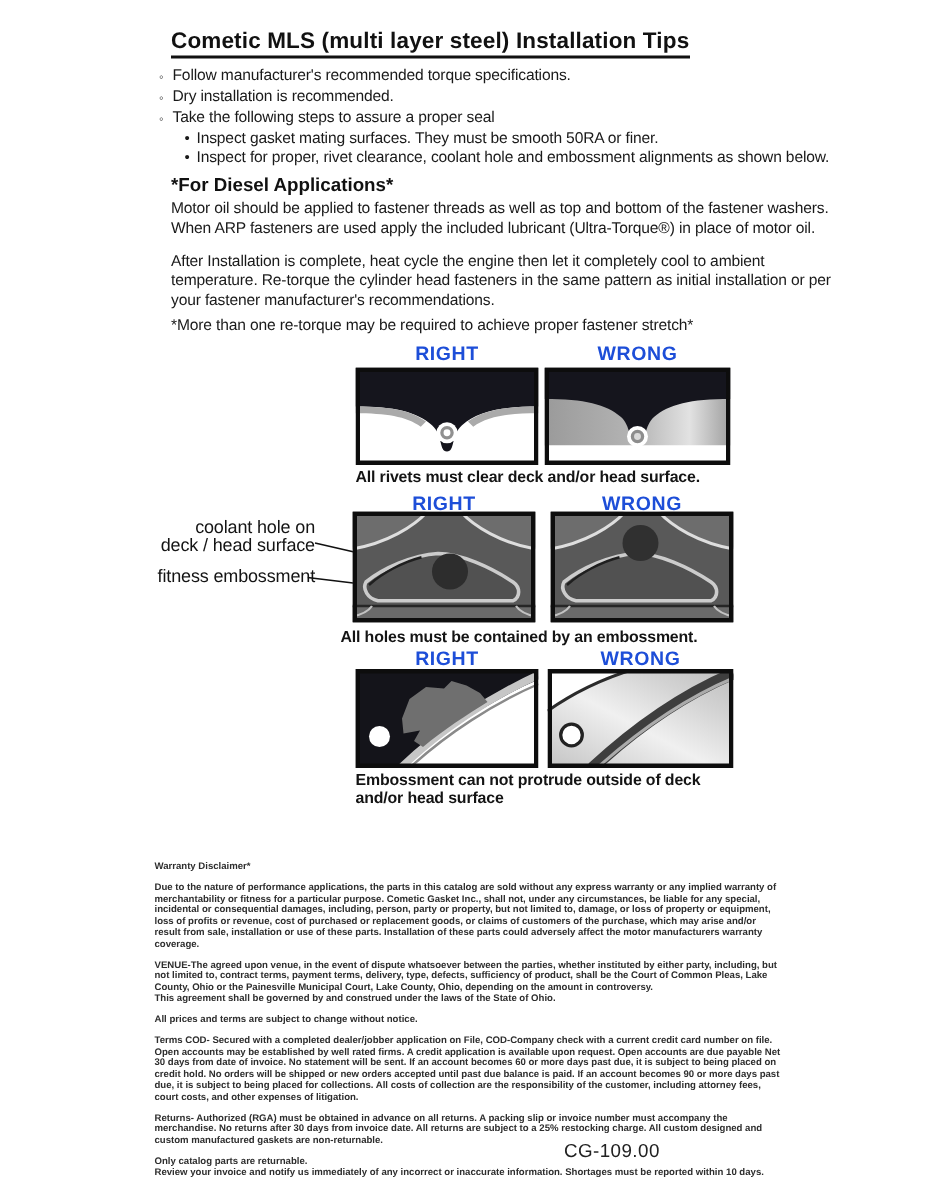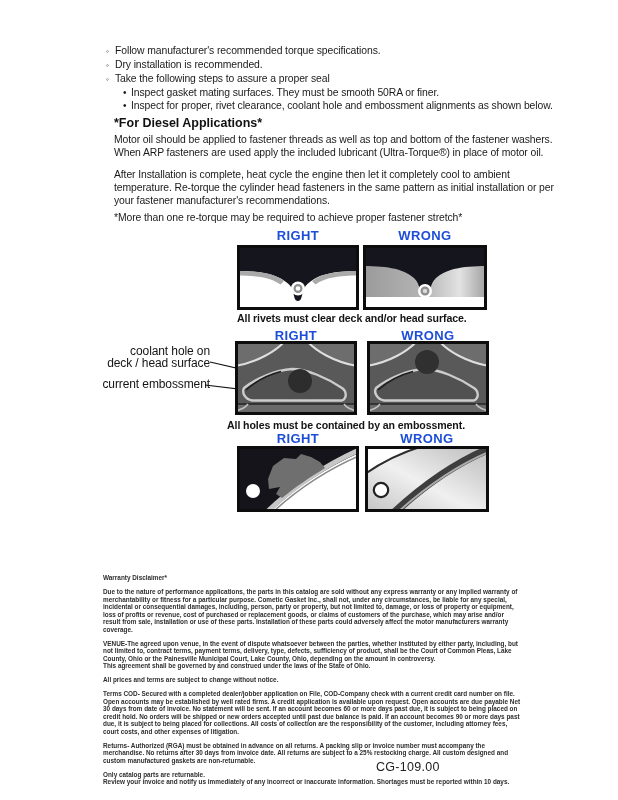--- a/index.html
+++ b/index.html
@@ -29,20 +29,21 @@
   .legal p{margin:0 0 6.5px 0;}
   .legal p.joined{margin-top:-6.5px;}
   .legal .legal-heading{margin-bottom:7px;}
   .footer-code{position:absolute;left:376px;top:760px;font-size:12.5px;color:#222;letter-spacing:.3px;}
 </style>
 </head>
 <body>
 
 <div class="page">
 
+  <div class="title">Cometic MLS (multi layer steel) Installation Tips</div>
 
   <div class="bullets">
     <div class="b-row">
       <span class="b-marker">◦</span>
       <span>Follow manufacturer's recommended torque specifications.</span>
     </div>
     <div class="b-row">
       <span class="b-marker">◦</span>
       <span>Dry installation is recommended.</span>
     </div>
@@ -99,21 +100,21 @@
   <div class="fig-caption" style="left:237px;top:312px;text-align:right;">All rivets must clear deck and/or head surface.</div>
 
   <div class="fig-label" style="left:235px;top:328px;">RIGHT</div>
   <div class="fig-label" style="left:367px;top:328px;">WRONG</div>
 
   <div class="anno" style="top:346px;">
     <span>coolant hole on</span><br>
     <span>deck / head surface</span>
   </div>
   <div class="anno" style="top:379px;">
-    <span>current embossment</span>
+    <span>fitness embossment</span>
   </div>
 
   <svg style="position:absolute;left:205px;top:356px;" width="100" height="42" viewBox="0 0 100 42">
     <line x1="5" y1="6" x2="92" y2="26" stroke="#111111" stroke-width="1.1"></line>
     <line x1="0" y1="29" x2="58" y2="36" stroke="#111111" stroke-width="1.1"></line>
   </svg>
 
   <svg class="fig-img" style="left:235px;top:341px;" width="122" height="74" viewBox="0 0 122 74">
     <rect width="122" height="74" fill="#595959"></rect>
     <path d="M0,0 H50 C41,10 23,21 0,25 Z" fill="#6d6d6d"></path>
@@ -173,20 +174,21 @@
     </defs>
     <rect width="124" height="66" fill="url(#gB)"></rect>
     <path d="M0,0 H58 C38,6 17,16 0,28 Z" fill="#ffffff"></path>
     <path d="M58,0 C38,6 17,16 0,28" fill="none" stroke="#2b2b2b" stroke-width="2"></path>
     <path d="M30,66 C58,40 91,17 124,3" fill="none" stroke="#3e3e3e" stroke-width="8"></path>
     <path d="M33,66 C61,41 93,19 124,6" fill="none" stroke="#ababab" stroke-width="2"></path>
     <circle cx="16" cy="44" r="7.2" fill="#ffffff" stroke="#222222" stroke-width="2.2"></circle>
     <rect x="1.5" y="1.5" width="121" height="63" fill="none" stroke="#0d0d0d" stroke-width="3"></rect>
   </svg>
 
+  <div class="fig-caption" style="left:237px;top:515px;width:240px;line-height:11.5px;">Embossment can not protrude outside of deck and/or head surface</div>
 
   <div class="legal">
     <p class="legal-heading">Warranty Disclaimer*</p>
     <p>Due to the nature of performance applications, the parts in this catalog are sold without any express warranty or any implied warranty of merchantability or fitness for a particular purpose.  Cometic Gasket Inc., shall not, under any circumstances, be liable for any special, incidental or consequential damages, including, person, party or property, but not limited to, damage, or loss of property or equipment, loss of profits or revenue, cost of purchased or replacement goods, or claims of customers of the purchase, which may arise and/or result from sale, installation or use of these parts.  Installation of these parts could adversely affect the motor manufacturers warranty coverage.</p>
     <p>VENUE-The agreed upon venue, in the event of dispute whatsoever between the parties, whether instituted by either party, including, but not limited to, contract terms, payment terms, delivery, type, defects, sufficiency of product, shall be the Court of Common Pleas, Lake County, Ohio or the Painesville Municipal Court, Lake County, Ohio, depending on the amount in controversy.</p>
     <p class="joined">This agreement shall be governed by and construed under the laws of the State of Ohio.</p>
     <p>All prices and terms are subject to change without notice.</p>
     <p>Terms COD- Secured with a completed dealer/jobber application on File, COD-Company check with a current credit card number on file.  Open accounts may be established by well rated firms.  A credit application is available upon request.  Open accounts are due payable Net 30 days from date of invoice.  No statement will be sent.  If an account becomes 60 or more days past due, it is subject to being placed on credit hold.  No orders will be shipped or new orders accepted until past due balance is paid.  If an account becomes 90 or more days past due, it is subject to being placed for collections.  All costs of collection are the responsibility of the customer, including attorney fees, court costs, and other expenses of litigation.</p>
     <p>Returns- Authorized (RGA) must be obtained in advance on all returns.  A packing slip or invoice number must accompany the merchandise.  No returns after 30 days from invoice date.  All returns are subject to a 25% restocking charge.  All custom designed and custom manufactured gaskets are non-returnable.</p>
     <p>Only catalog parts are returnable.</p>

